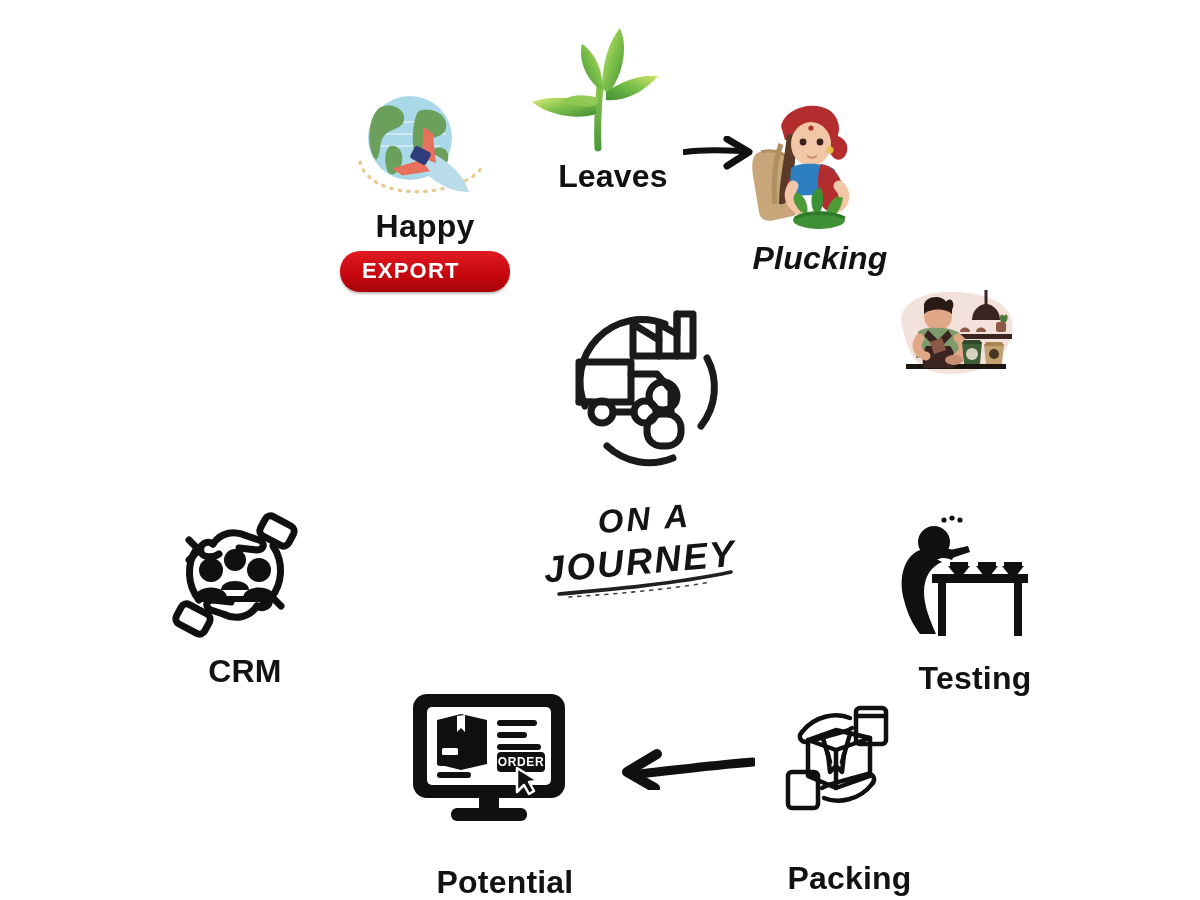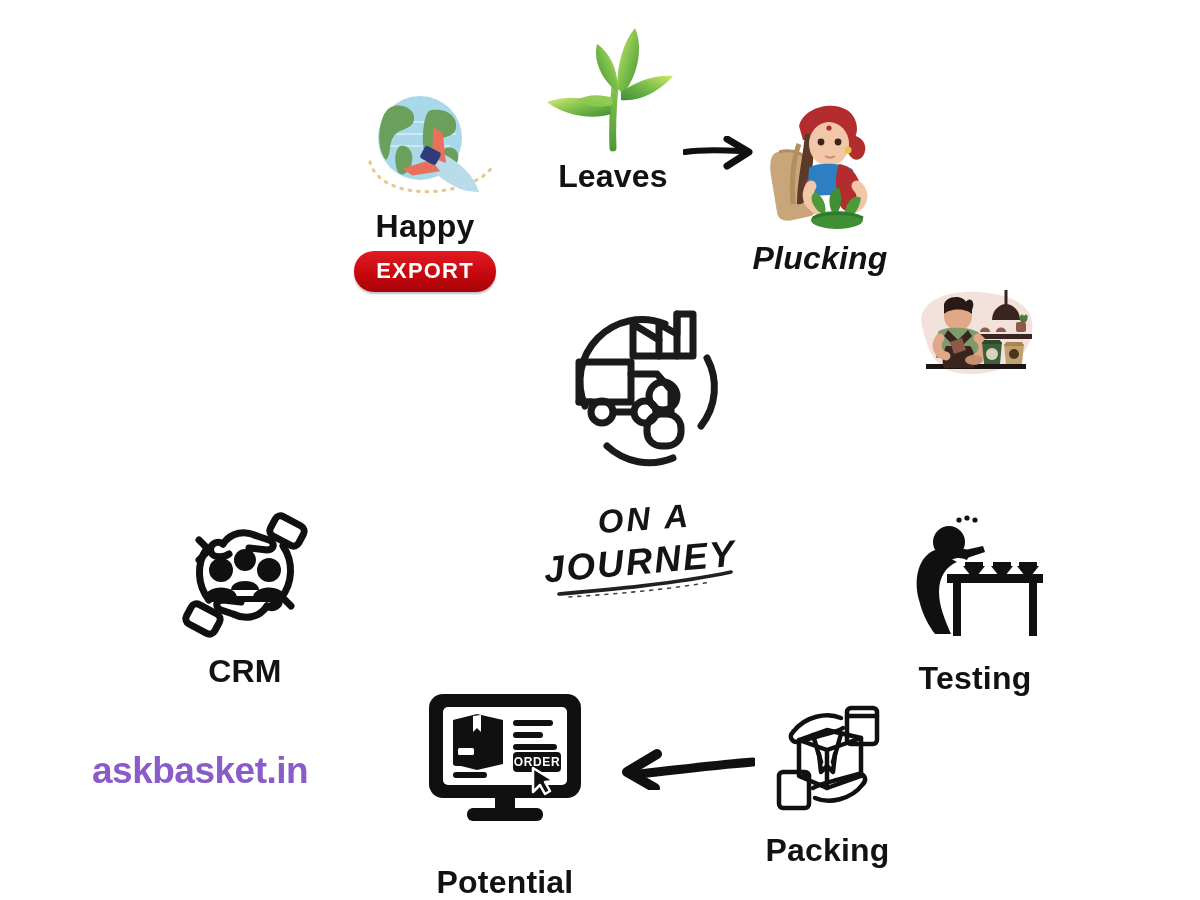--- a/index.html
+++ b/index.html
@@ -6,21 +6,21 @@
   html,body{margin:0;padding:0;}
   body{
     width:1200px;height:900px;
     background:#ffffff;
     font-family:"Liberation Sans",sans-serif;
     overflow:hidden;
     position:relative;
   }
   #canvas{position:relative;width:1200px;height:900px;}
 
-  .node{position:absolute;display:flex;flex-direction:column;align-items:center;}
+  .node{position:absolute;display:flex;flex-direction:column;}
   .node .art{display:block;}
   .label{
     font-family:"Liberation Sans",sans-serif;
     font-weight:bold;
     color:#121212;
     letter-spacing:.2px;
     white-space:nowrap;
     text-align:center;
   }
   .lbl-32{font-size:32px;}
@@ -63,21 +63,21 @@
 
   
   #node-testing{left:890px;top:508px;width:170px;}
   #node-testing .label{margin-top:8px;}
 
   
   #node-potential{left:405px;top:690px;width:200px;gap:28px;}
   #node-potential .label{margin-top:10px;}
 
   
-  #node-packing{left:750px;top:692px;width:155px;}
+  #node-packing{left:772px;top:692px;width:155px;gap:28px;}
   #node-packing .label{margin-top:6px;}
 
   
   #node-center{left:540px;top:300px;width:210px;align-items:center;}
   #journey-text{margin-top:6px;}
 
   
   .arrow{position:absolute;}
   #arrow-leaves-plucking{left:683px;top:136px;}
   #arrow-packing-potential{left:605px;top:748px;}
@@ -419,15 +419,14 @@
       <svg width="200" height="110" viewBox="0 0 200 110">
         <text x="100" y="40" text-anchor="middle" fill="#141414" font-family="Liberation Sans, sans-serif" font-size="33" font-weight="bold" font-style="italic" letter-spacing="3" transform="rotate(-4 100 40)">ON A</text>
         <text x="96" y="84" text-anchor="middle" fill="#141414" font-family="Liberation Sans, sans-serif" font-size="37" font-weight="bold" font-style="italic" letter-spacing="2" transform="rotate(-5 96 84)">JOURNEY</text>
 
         <path d="M14 104 C60 100 130 94 186 82" stroke="#141414" stroke-width="3.6" fill="none" stroke-linecap="round" opacity="0.95"></path>
         <path d="M24 107 C70 104 120 100 166 92" stroke="#141414" stroke-width="1.6" fill="none" stroke-linecap="round" stroke-dasharray="3 6" opacity="0.8"></path>
       </svg>
     </span>
   </div>
 
-  <div id="watermark">askbasket.in</div>
 
 </div>
 
 </body></html>

